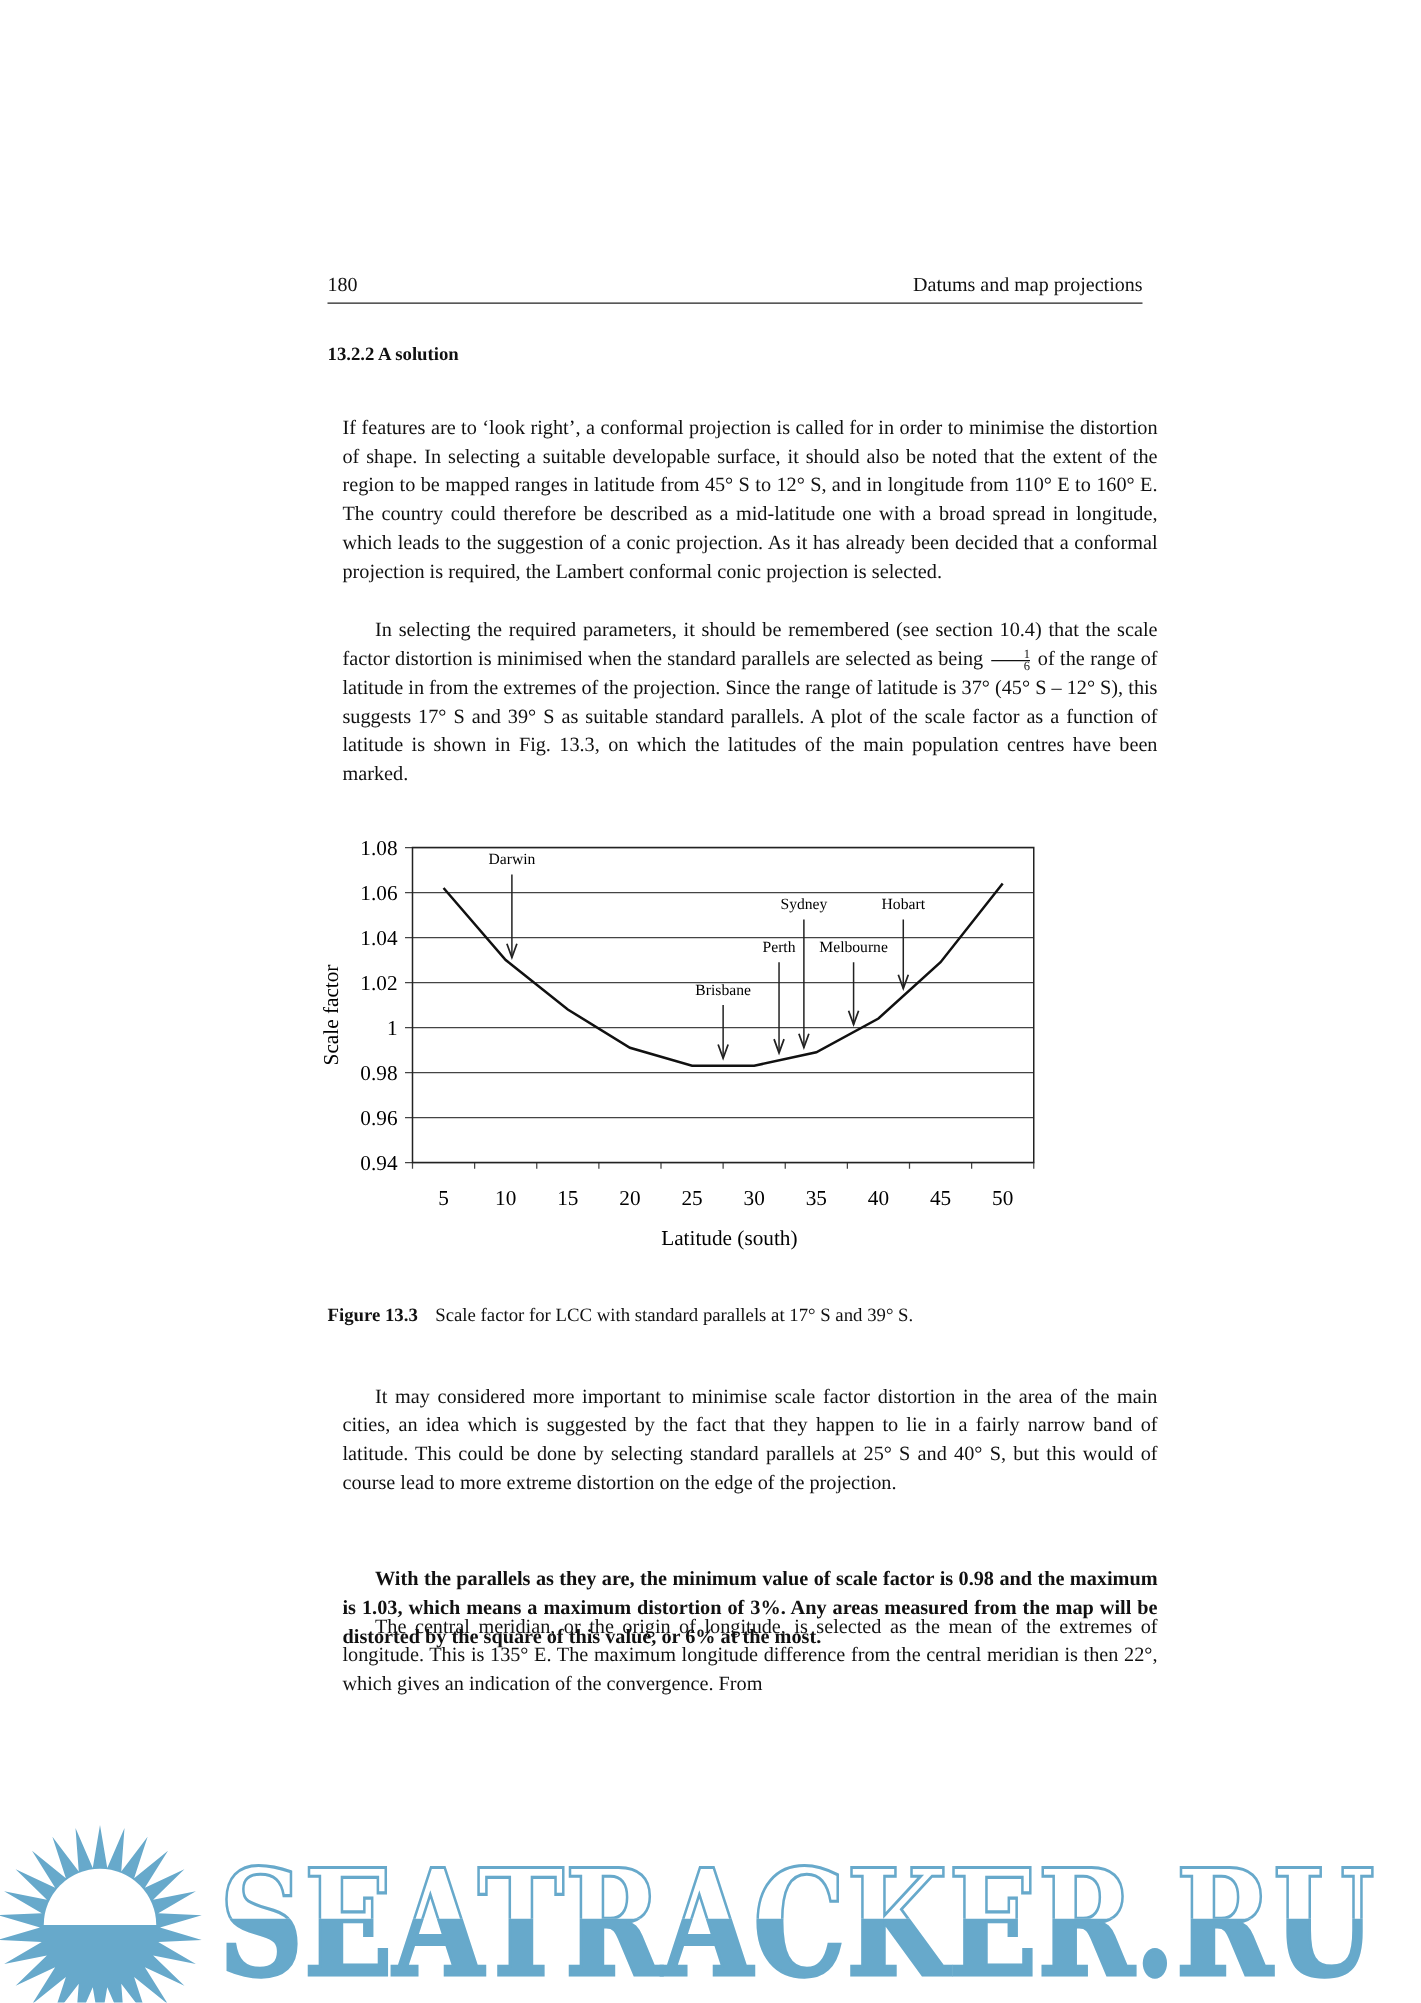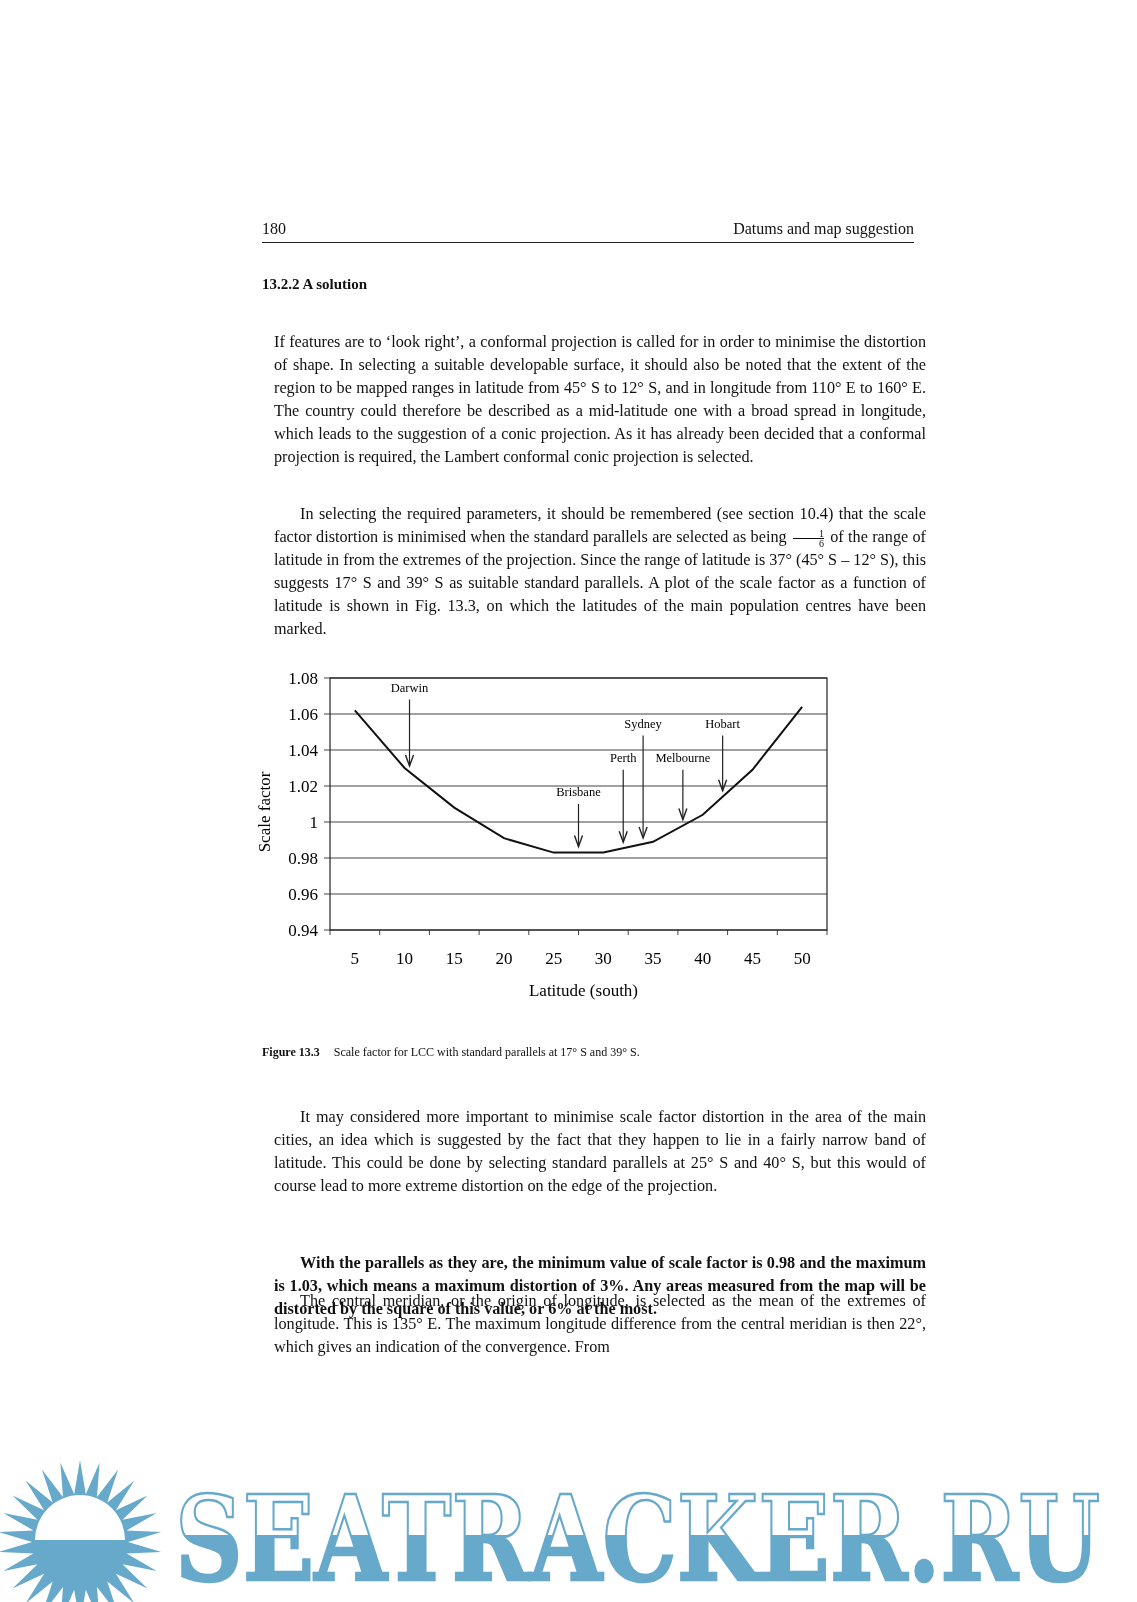--- a/index.html
+++ b/index.html
@@ -4,38 +4,38 @@
 <style>
   html, body { margin: 0; padding: 0; background: #ffffff; }
   body { width: 1137px; height: 1602px; position: relative; overflow: hidden; font-family: "Liberation Serif", "DejaVu Serif", serif; color: #111; }
   .page-header { position: absolute; left: 262px; top: 220px; width: 652px; height: 22px; border-bottom: 1.5px solid #222; font-size: 16px; }
   .page-header .num { position: absolute; left: 0; top: 0; }
   .page-header .running { position: absolute; right: 0; top: 0; }
   .section-title { position: absolute; left: 262px; top: 276px; font-size: 15px; font-weight: bold; margin: 0; }
   .para { position: absolute; left: 262px; width: 652px; font-size: 16.2px; line-height: 23px; text-align: justify; margin: 12px; }
   .para.indent { text-indent: 26px; }
   .p1 { top: 319px; }
-  .p2 { top: 491px; }
+  .p2 { top: 481px; }
   .p3 { top: 1094px; }
   .p4 { top: 1240px; font-weight: bold; }
   .p5 { top: 1278px; }
   .frac { display: inline-block; vertical-align: middle; font-size: 10px; line-height: 9px; text-align: center; margin: 0 2px; }
   .frac span { display: block; }
   .frac .den { border-top: 1px solid #111; }
-  .caption { position: absolute; left: 262px; top: 1045px; font-size: 12px; }
+  .caption { position: absolute; left: 262px; top: 1045px; font-size: 15px; }
   .caption b { font-weight: bold; margin-right: 14px; }
   #chart { position: absolute; left: 250px; top: 670px; }
   .watermark { position: absolute; left: 0; top: 1430px; width: 1137px; height: 172px; }
 </style>
 </head>
 <body>
 
 <div class="page-header">
   <span class="num">180</span>
-  <span class="running">Datums and map suggestion</span>
+  <span class="running">Datums and map projections</span>
 </div>
 
 <h2 class="section-title">13.2.2 A solution</h2>
 
 <p class="para p1">If features are to ‘look right’, a conformal projection is called for in order to minimise the distortion of shape. In selecting a suitable developable surface, it should also be noted that the extent of the region to be mapped ranges in latitude from 45° S to 12° S, and in longitude from 110° E to 160° E. The country could therefore be described as a mid-latitude one with a broad spread in longitude, which leads to the suggestion of a conic projection. As it has already been decided that a conformal projection is required, the Lambert conformal conic projection is selected.</p>
 
 <p class="para indent p2"><span>In selecting the required parameters, it should be remembered (see section 10.4) that the scale factor distortion is minimised when the standard parallels are selected as being</span> <span class="frac"><span>1</span><span class="den">6</span></span> <span>of the range of latitude in from the extremes of the projection. Since the range of latitude is 37° (45° S – 12° S), this suggests 17° S and 39° S as suitable standard parallels. A plot of the scale factor as a function of latitude is shown in Fig. 13.3, on which the latitudes of the main population centres have been marked.</span></p>
 
 <svg id="chart" width="600" height="340">
   <g id="grid">

